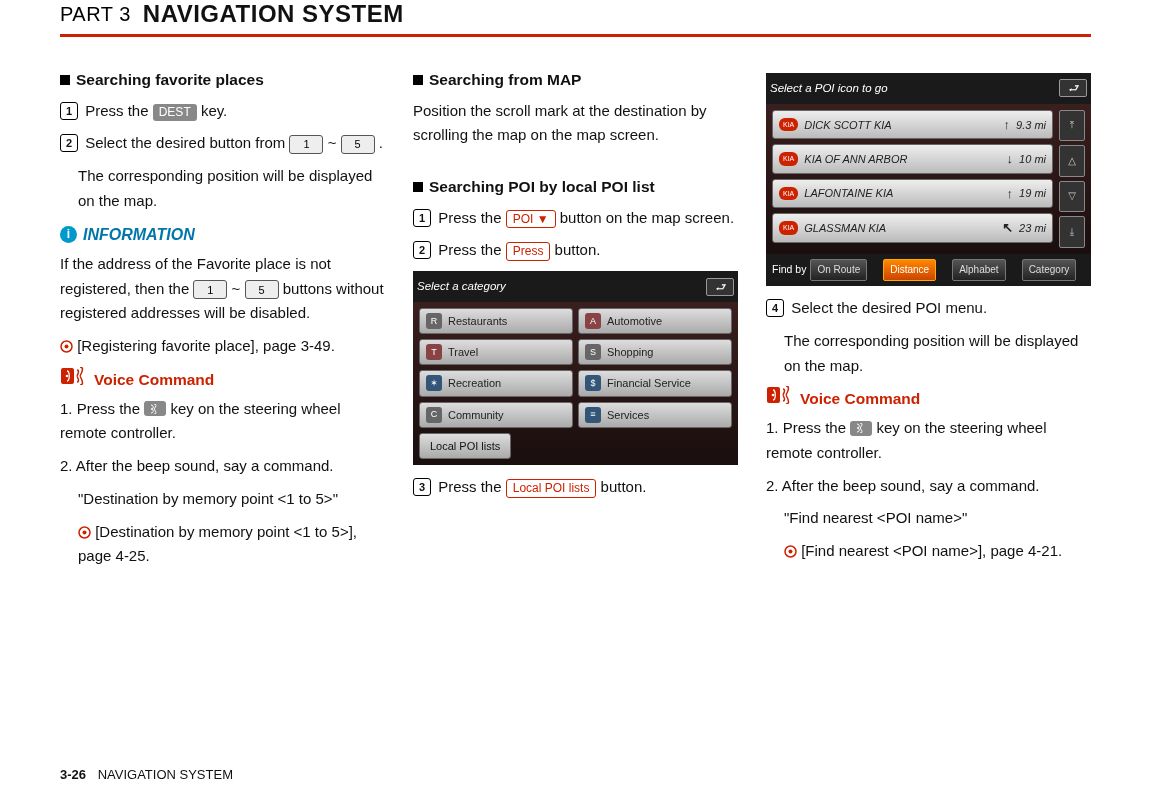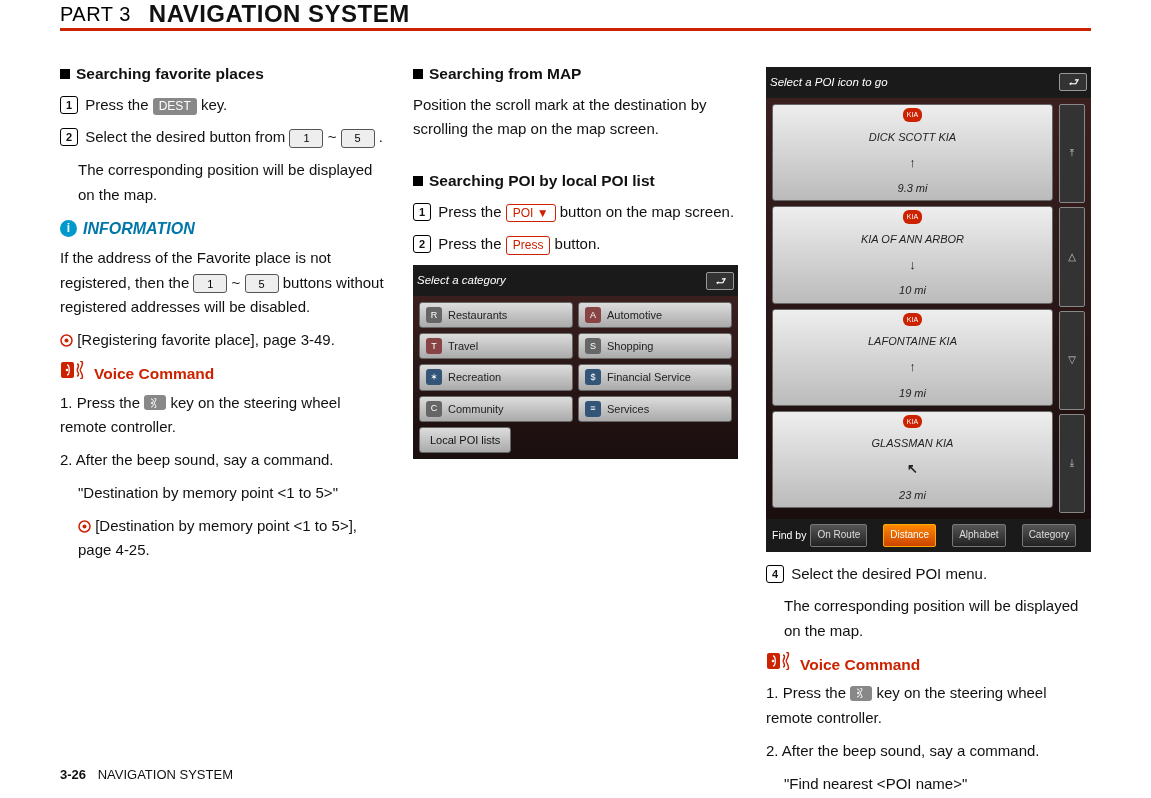--- a/index.html
+++ b/index.html
@@ -1,17 +1,17 @@
 <!DOCTYPE html>
 <html><head>
 <meta charset="utf-8">
 <style>
 body { margin:0; padding:0; font-family:Arial,Helvetica,sans-serif; background:#fff; color:#111; }
 .page { width:1151px; height:798px; position:relative; box-sizing:border-box; padding:0 60px; }
-.part-header { display:flex; align-items:center; gap:18px; border-bottom:3px solid #c20; margin-bottom:30px; }
+.part-header { display:flex; align-items:center; gap:12px; padding-bottom:6px; border-bottom:3px solid #c20; margin-bottom:30px; }
 .part-label { font-size:20px; letter-spacing:0.5px; color:#000; font-weight:400; }
 .part-title { font-size:24px; font-weight:700; letter-spacing:0.5px; }
 .cols { display:flex; gap:28px; }
 .col { flex:1; min-width:0; font-size:15px; line-height:1.65; }
 .sec-hd { font-weight:700; font-size:15.5px; margin-bottom:6px; display:flex; align-items:center; gap:6px; }
 .sq { width:10px; height:10px; background:#000; display:inline-block; }
 .circ { display:inline-flex; align-items:center; justify-content:center; width:16px; height:16px; border:1px solid #000; border-radius:3px; font-size:11px; font-weight:700; vertical-align:baseline; margin-right:3px; position:relative; top:-1px; }
 .key { display:inline-block; background:#888; color:#fff; border-radius:3px; padding:1px 6px; font-size:12px; font-weight:400; line-height:1.3; }
 .key-outline { display:inline-flex; align-items:center; justify-content:center; border:1px solid #555; background:#eee; color:#000; border-radius:3px; min-width:24px; height:17px; font-size:11px; padding:0 4px; }
 .key-red { display:inline-block; border:1px solid #c20; color:#c20; border-radius:3px; padding:0 6px; font-size:12px; line-height:1.4; background:#fff; }
@@ -34,21 +34,21 @@
 .ui-back { width:26px; height:16px; background:#333; border:1px solid #999; border-radius:2px; display:flex; align-items:center; justify-content:center; color:#fff; font-size:11px; }
 .ui-body { background-image:linear-gradient(#3a1f1f,#1a0e0e); padding:6px; }
 .grid2 { display:grid; grid-template-columns:1fr 1fr; gap:5px; }
 .cat-btn { display:flex; align-items:center; gap:6px; background:linear-gradient(#ddd,#aaa); border:1px solid #666; border-radius:3px; padding:3px 6px; color:#222; font-size:11px; }
 .cat-ico { width:16px; height:16px; border-radius:3px; background:#844; color:#fff; display:flex; align-items:center; justify-content:center; font-size:9px; }
 .cat-ico.blue { background:#357; }
 .cat-ico.grey { background:#666; }
 .local-row { margin-top:5px; }
 .local-btn { display:inline-flex; align-items:center; background:linear-gradient(#ddd,#aaa); border:1px solid #666; border-radius:3px; padding:3px 10px; font-size:11px; }
 
-.poi-row { display:flex; align-items:center; gap:6px; background:linear-gradient(#eee,#bbb); border:1px solid #666; border-radius:3px; padding:3px 6px; color:#222; font-size:11px; margin-bottom:5px;flex-direction:column; }
+.poi-row { display:flex; align-items:center; gap:6px; background:linear-gradient(#eee,#bbb); border:1px solid #666; border-radius:3px; padding:3px 6px; color:#222; font-size:11px; margin-bottom:5px; }
 .kia-badge { background:#c20; color:#fff; font-size:7px; padding:1px 4px; border-radius:6px; }
 .poi-name { flex:1; font-style:italic; font-size:11px; }
 .arrow { font-size:13px; font-weight:700; }
 .dist { font-size:11px; font-style:italic; }
 .side-ctrl { width:26px; display:flex; flex-direction:column; gap:4px; }
 .side-btn { flex:1; background:#333; border:1px solid #888; border-radius:2px; display:flex; align-items:center; justify-content:center; color:#ccc; font-size:10px; }
 .poi-body { display:flex; gap:6px; padding:6px; background-image:linear-gradient(#3a1f1f,#1a0e0e); }
 .poi-list { flex:1; }
 .sort-bar { display:flex; align-items:center; gap:4px; background:#1a1a1a; padding:5px 6px; color:#fff; font-size:10.5px; }
 .sort-btn { background:linear-gradient(#555,#222); border:1px solid #777; border-radius:2px; color:#ddd; padding:2px 6px; font-size:10px; }
@@ -203,20 +203,26 @@
                 <span class="cat-ico blue">≡</span>
                 <span>Services</span>
               </div>
             </div>
       <div class="local-row">
         <span class="local-btn">Local POI lists</span>
       </div>
     </div>
   </div>
 
+  <p class="p">
+    <span class="circ">3</span>
+    <span>Press the </span>
+    <span class="key-red">Local POI lists</span>
+    <span> button.</span>
+  </p>
 </div>
 
 <div class="col">
 
   <div class="ui-box">
     <div class="ui-head">
       <span>Select a POI icon to go</span>
       <span class="ui-back">⮐</span>
     </div>
     <div class="poi-body">

